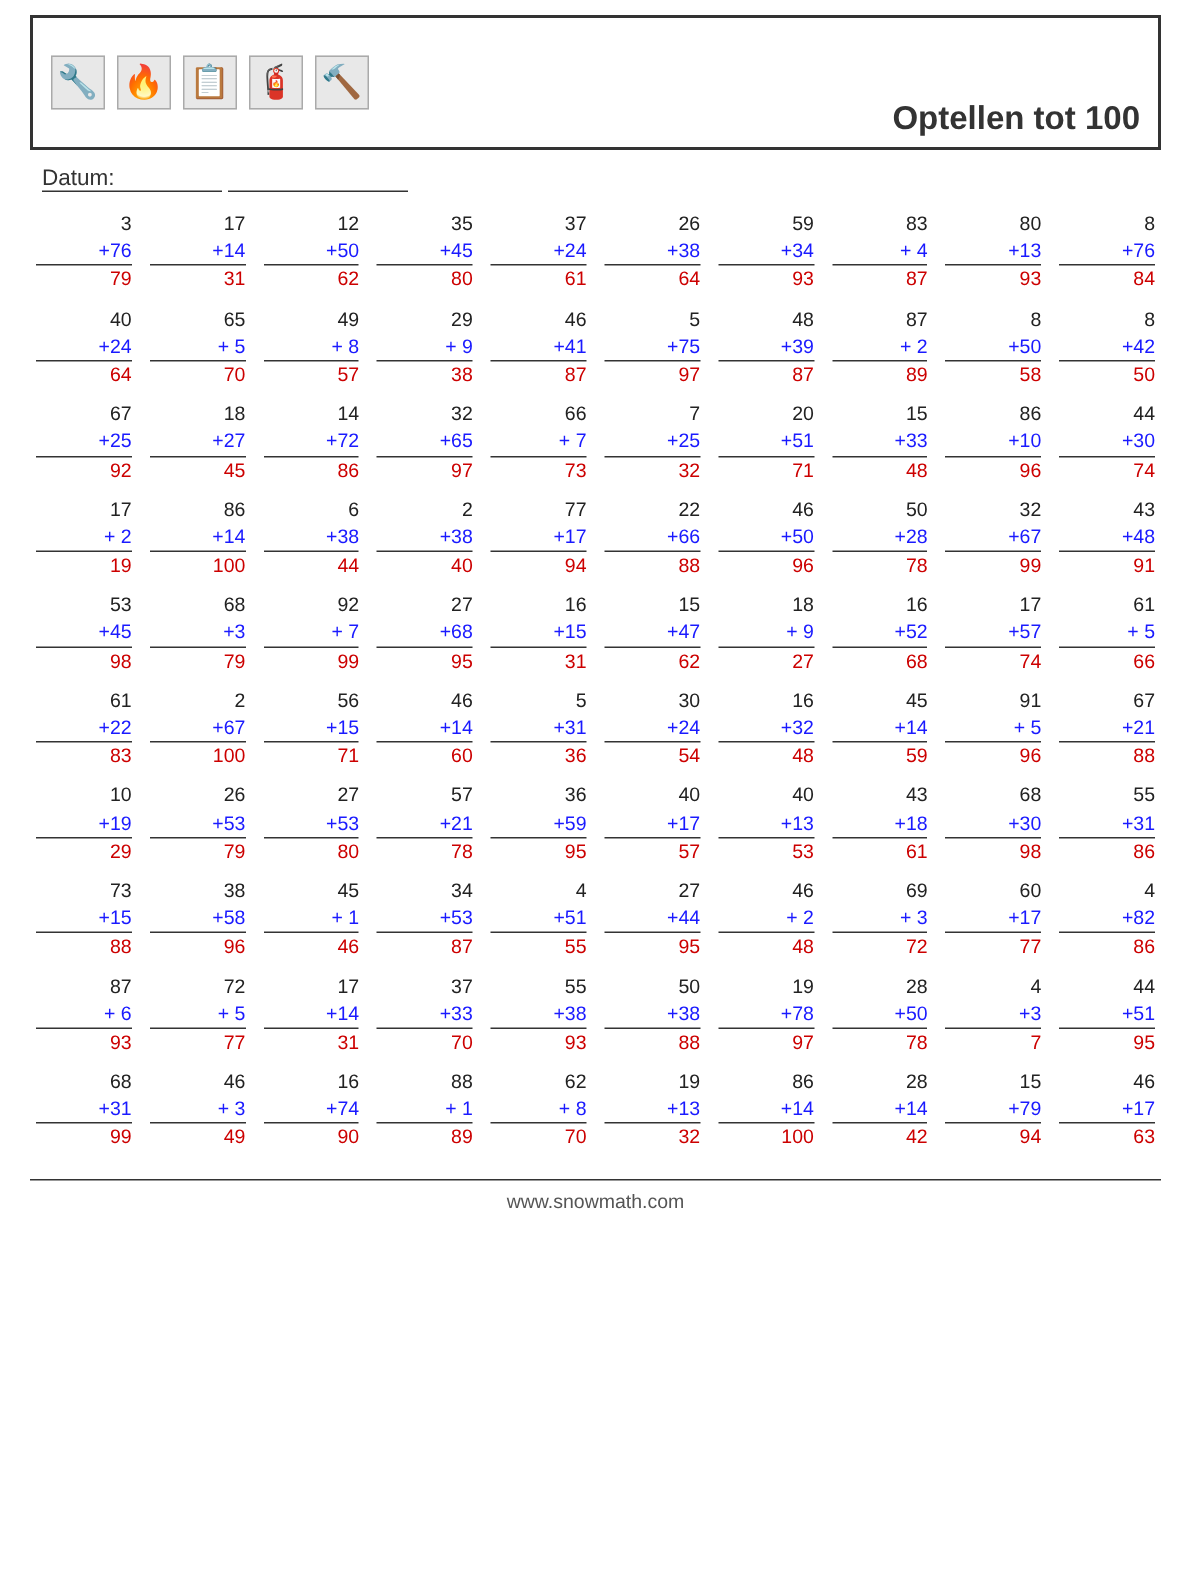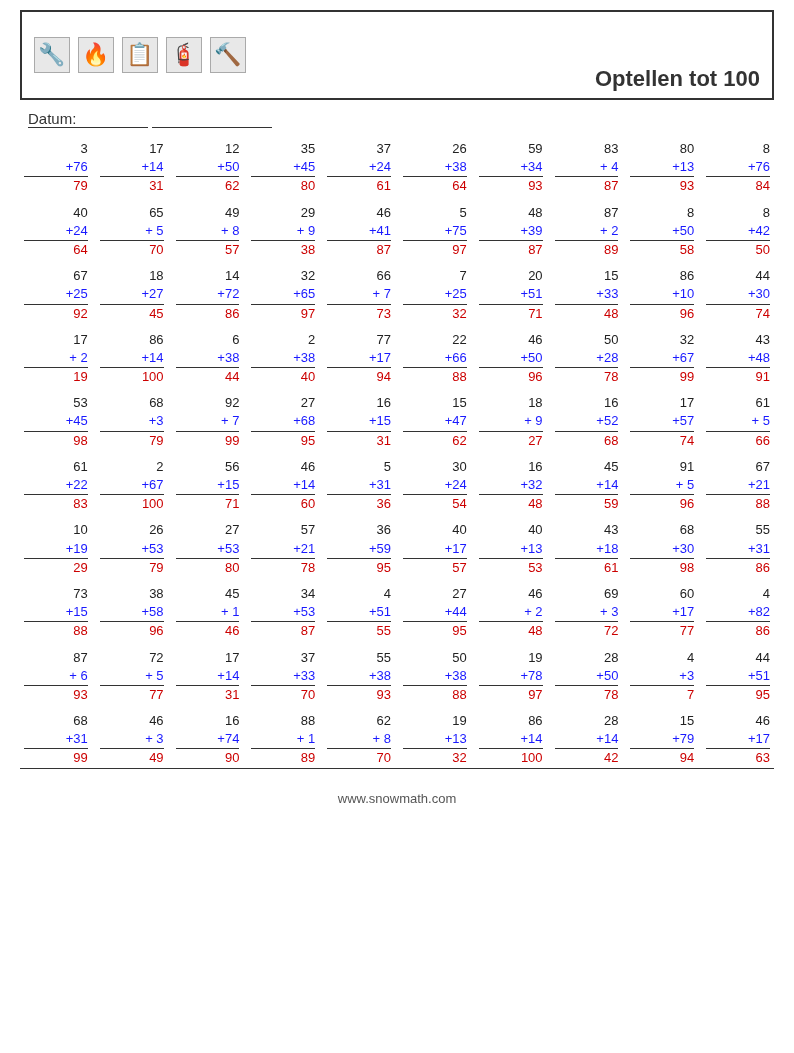--- a/index.html
+++ b/index.html
@@ -93,22 +93,22 @@
       color: #cc0000;
       border-top: 1.5px solid #333;
       line-height: 1.4;
       width: 100%;
       text-align: right;
     }
     .footer {
       text-align: center;
       font-size: 13px;
       color: #555;
-      margin-top: 0;
-      padding-top: 22px;
+      margin-top: 18px;
+      padding-top: 6px;
       border-top: 1.5px solid #333;
     }
   </style>
 </head>
 <body>
 
 <div class="page">
 
   <div class="header">
     <div class="header-icons">

